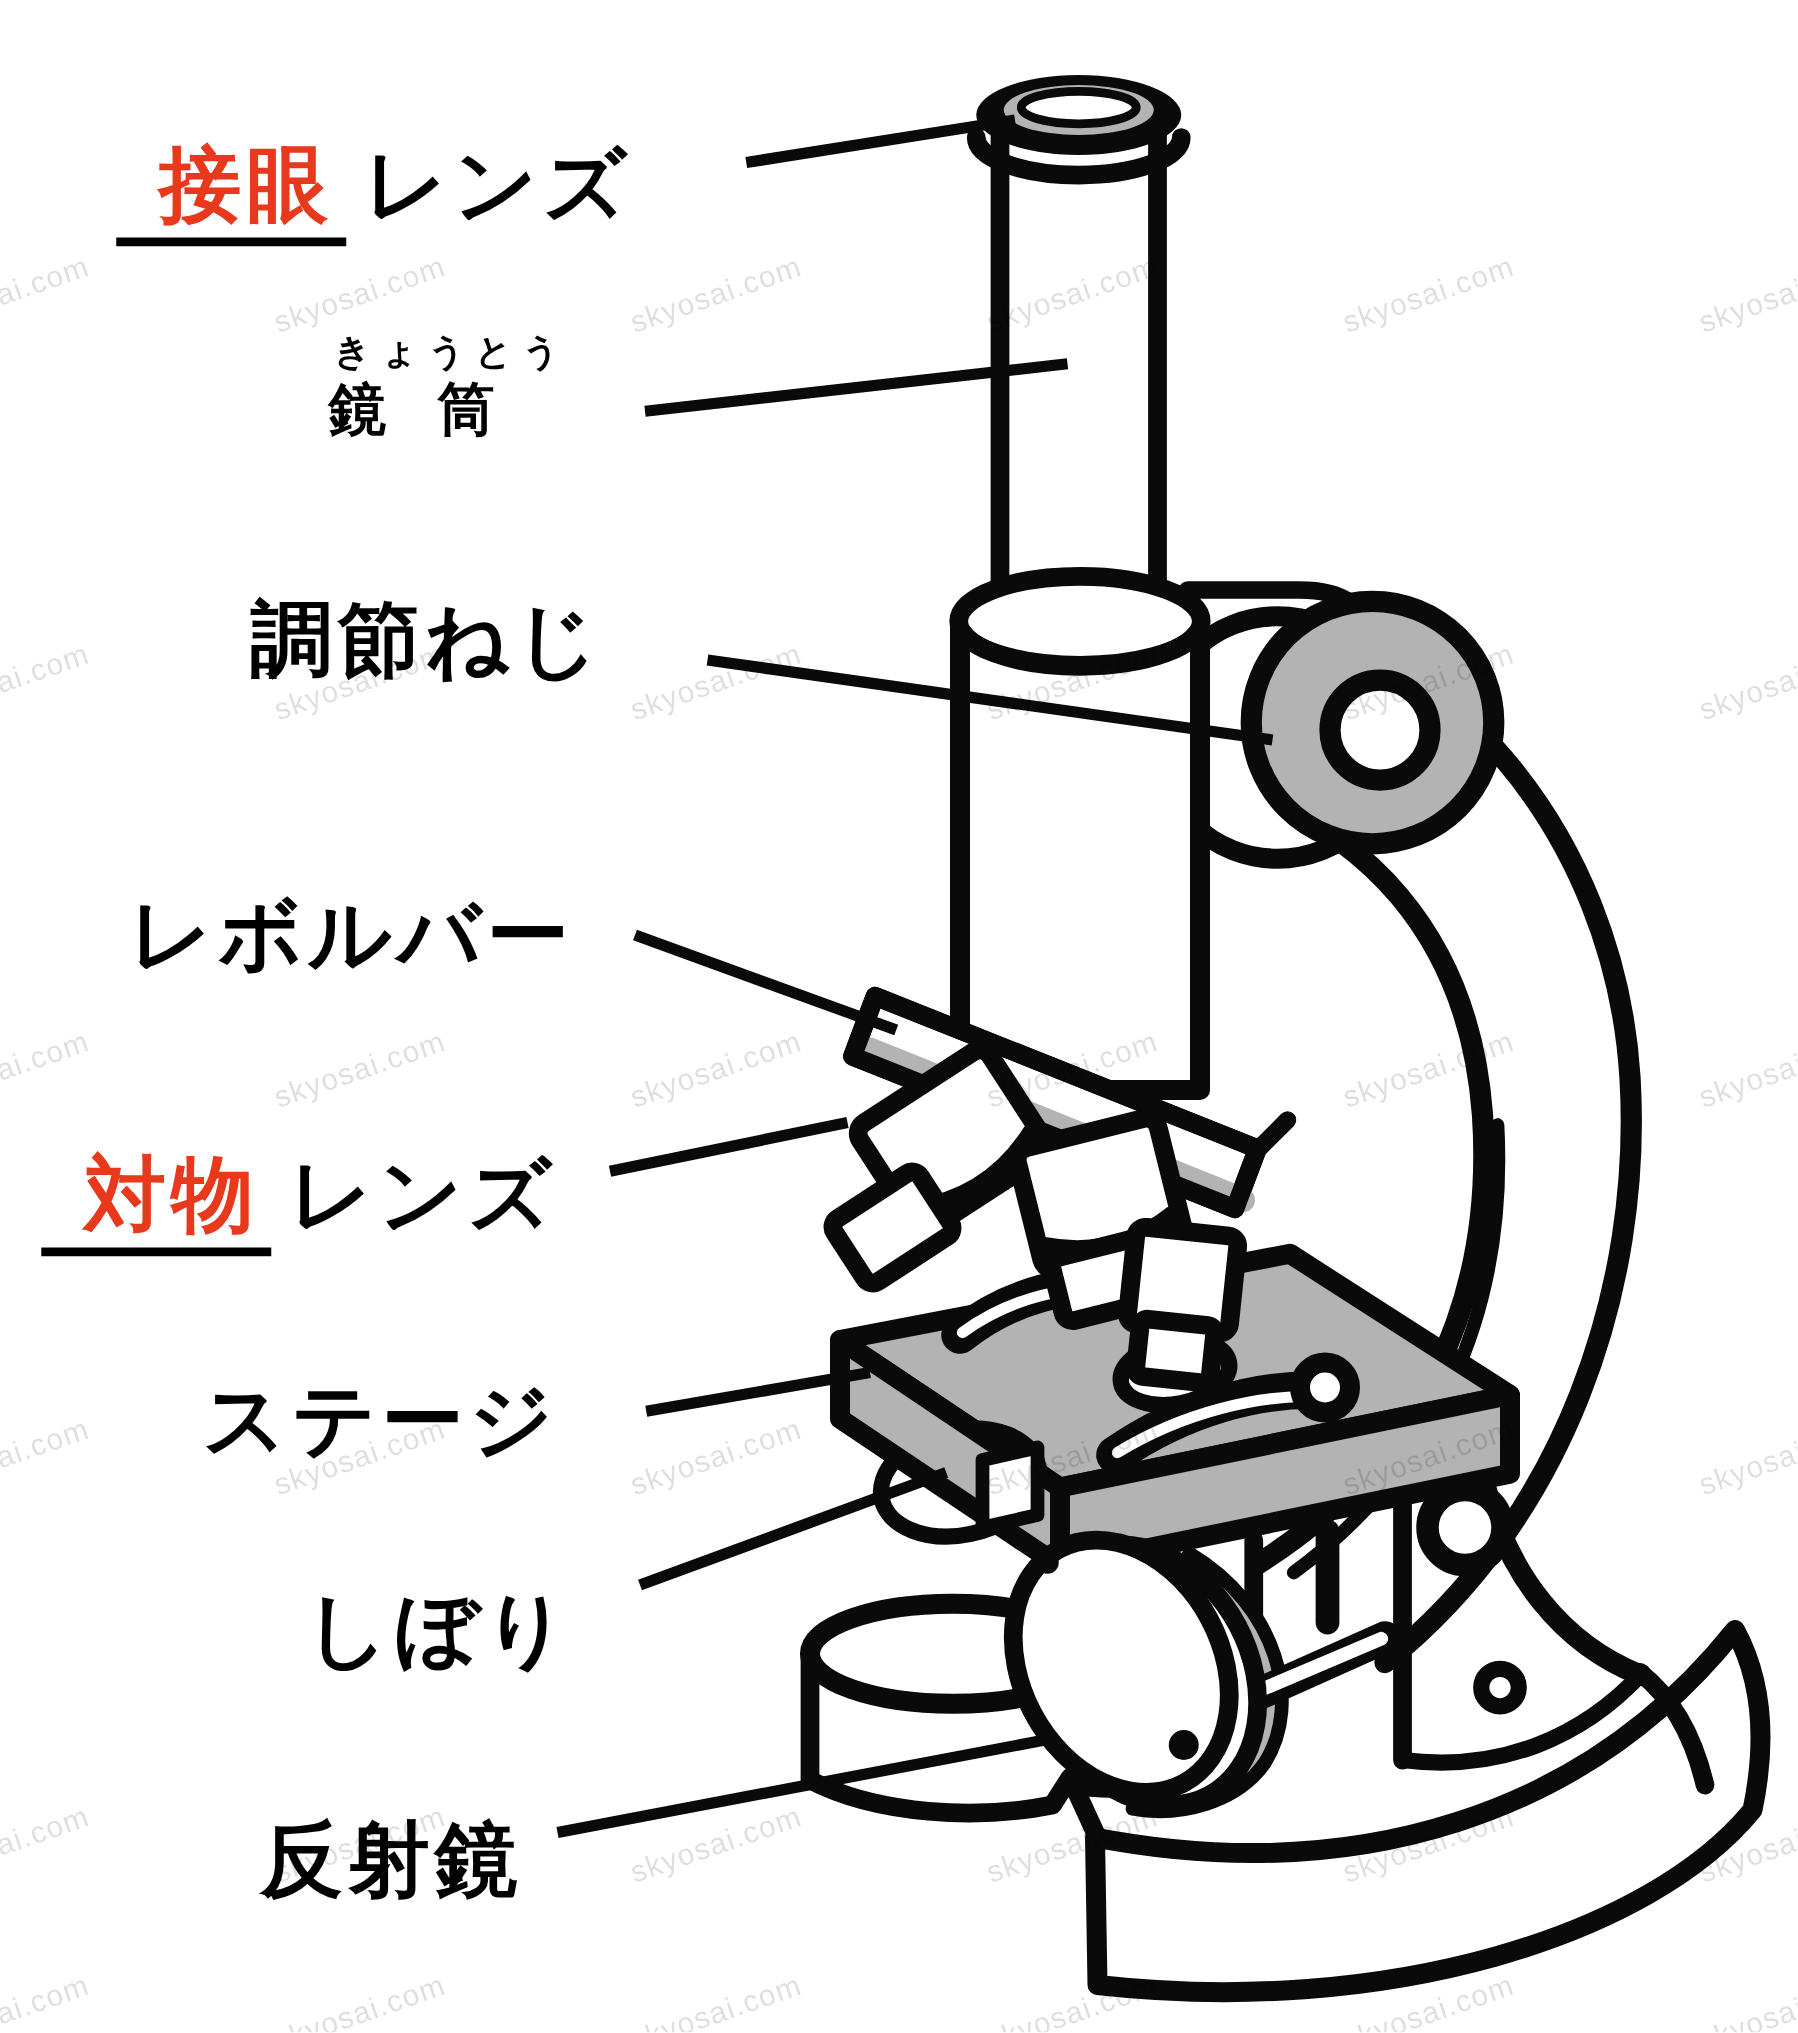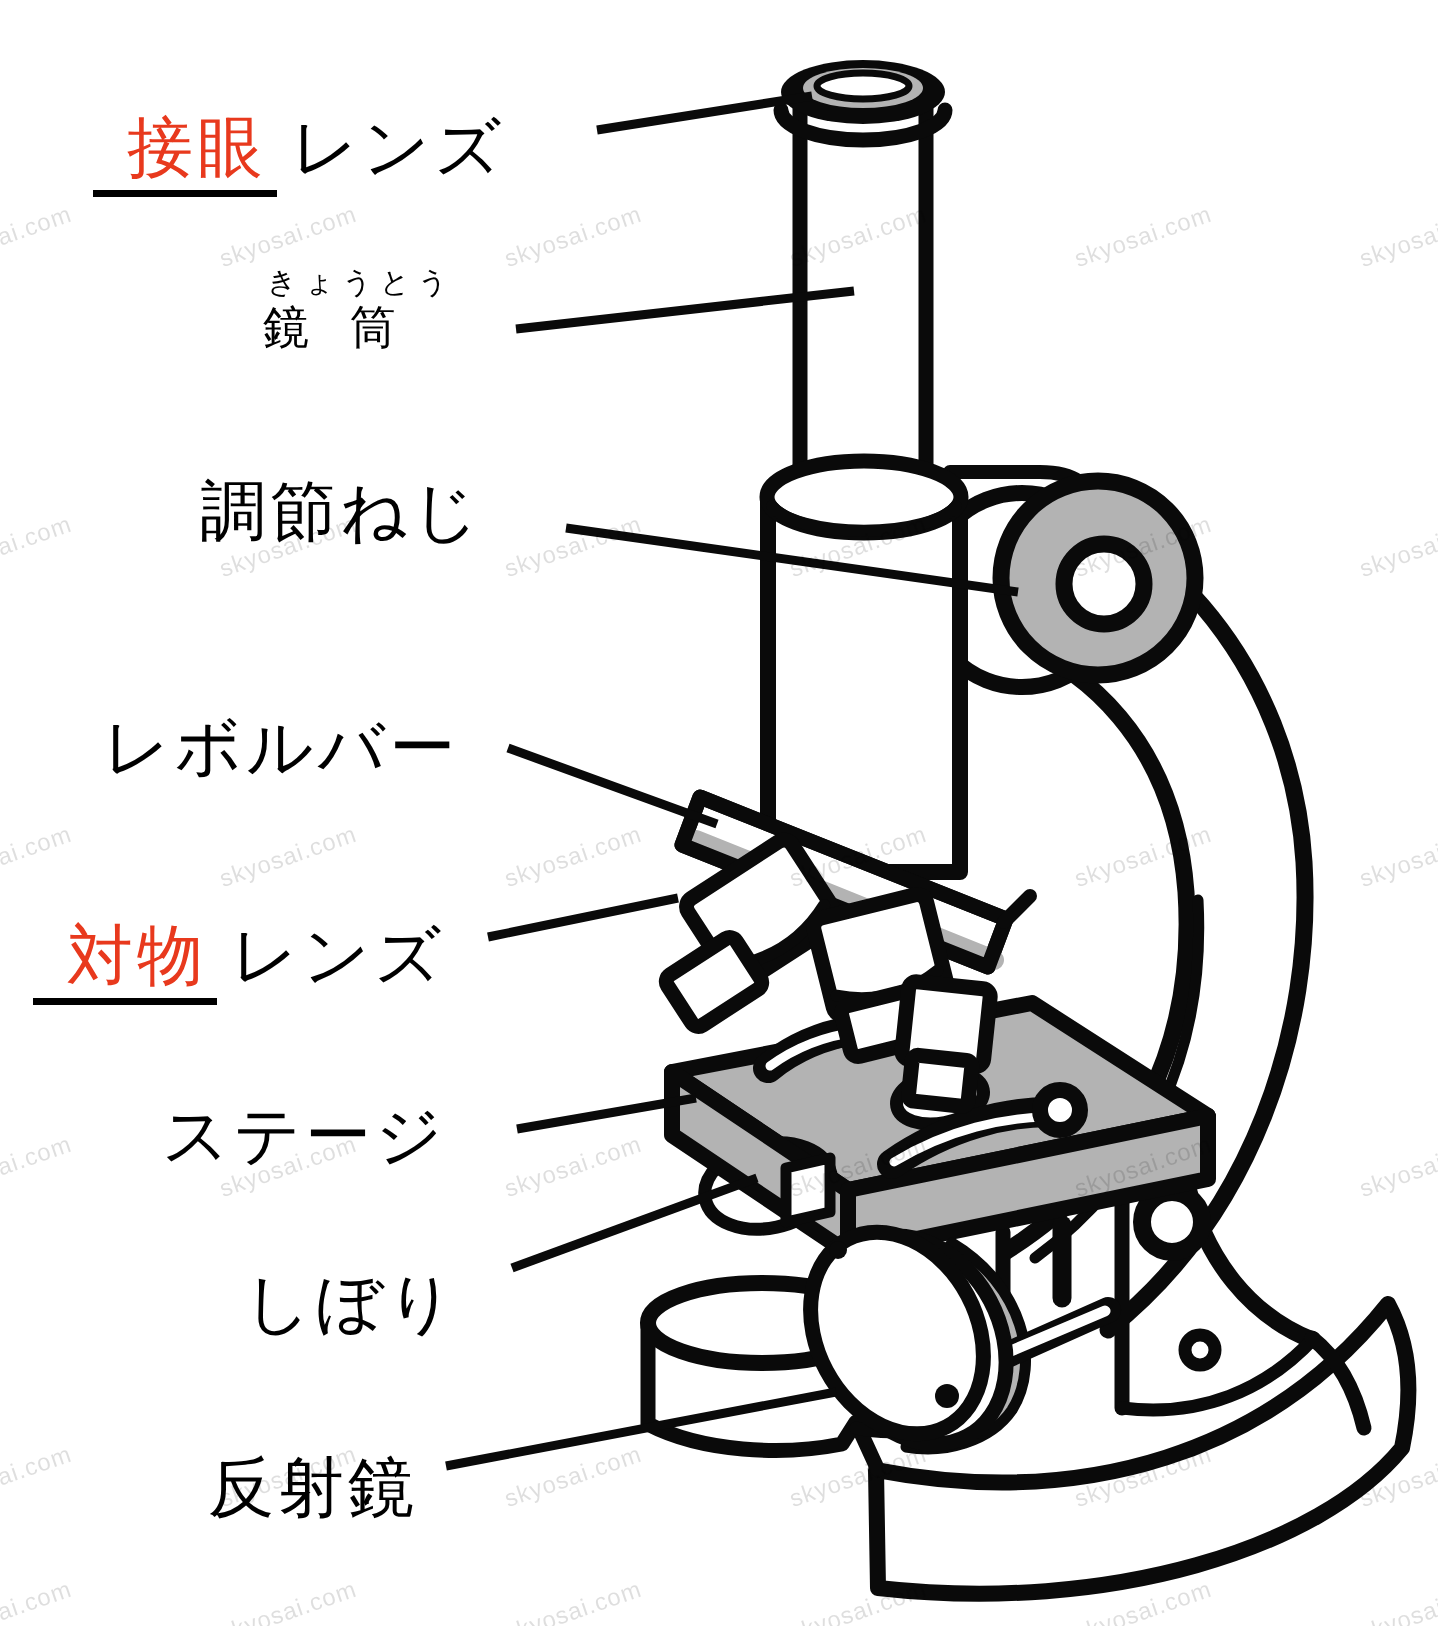--- a/index.html
+++ b/index.html
@@ -13,21 +13,21 @@
     position:relative;width:1438px;height:1626px;background:#fff;overflow:hidden;
     font-family:"Liberation Sans", sans-serif;color:#000;
   }
   #diagram-svg{position:absolute;left:0;top:0;width:1438px;height:1626px;z-index:1;}
   .wm{
     position:absolute;z-index:2;font-size:24px;color:var(--wm);
     transform:rotate(-19deg);transform-origin:left bottom;white-space:nowrap;
     letter-spacing:1px;pointer-events:none;
   }
   .label{
-    position:absolute;z-index:3;font-size:66px;font-weight:400;line-height:1.08;
+    position:absolute;z-index:3;font-size:66px;font-weight:700;line-height:1.08;
     letter-spacing:4px;white-space:nowrap;color:#000;
   }
   .ans{
     color:var(--red);display:inline-block;line-height:1;
     border-bottom:7px solid #000;
     padding:0 10px 10px 34px;margin-right:14px;
   }
   .furigana{font-size:29px;letter-spacing:8px;margin-left:4px;line-height:1;}
   .tube-main{font-size:46px;letter-spacing:14px;line-height:1.05;margin-top:6px;}
   

